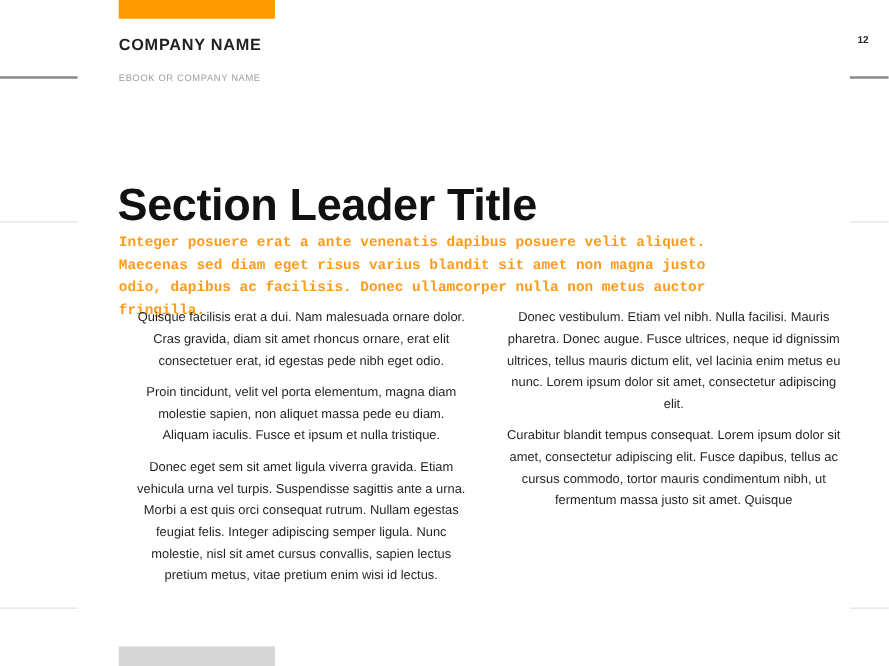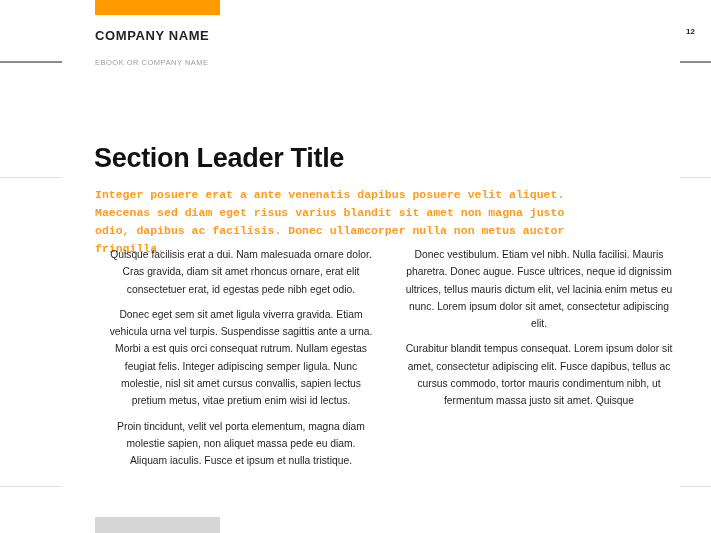--- a/index.html
+++ b/index.html
@@ -9,21 +9,21 @@
       font-family: "Liberation Sans", sans-serif;
       color: #231f20;
     }
     .top-bar { position: absolute; left: 95px; top: 0; width: 125px; height: 15px; background: #ff9a00; }
     .bottom-bar { position: absolute; left: 95px; top: 517px; width: 125px; height: 16px; background: #d6d6d6; }
     .company { position: absolute; left: 95px; top: 28px; font-size: 13px; font-weight: bold; letter-spacing: 0.6px; color: #231f20; }
     .page-num { position: absolute; left: 686px; top: 27px; font-size: 8px; font-weight: bold; color: #231f20; }
     .section-name { position: absolute; left: 95px; top: 58px; font-size: 7.5px; letter-spacing: 0.5px; color: #9d9d9d; }
     .rule-dark { position: absolute; height: 2px; background: #8a8a8a; }
     .rule-light { position: absolute; height: 1px; background: #e2e2e2; }
-    .title { position: absolute; left: 94px; top: 143px; font-size: 27px; font-weight: bold; color: #111111; letter-spacing: -0.3px; }
+    .title { position: absolute; left: 94px; top: 143px; font-size: 36px; font-weight: bold; color: #111111; letter-spacing: -0.3px; }
     .lead { position: absolute; left: 95px; top: 186px; width: 490px; font-size: 11.5px; line-height: 18px; font-weight: bold; color: #ff9a1a; font-family: Liberation Mono, monospace; }
     .col { position: absolute; top: 246px; width: 280px; font-size: 10.3px; line-height: 17.3px; color: #231f20; }
     .col p { margin: 0 0 8px 12px; text-align: center; }
     .col-left { left: 95px; }
     .col-right { left: 393px; }
   </style>
 </head>
 <body>
 
 <div class="top-bar"></div>
@@ -37,22 +37,22 @@
 <div class="rule-light" style="left:0;top:177px;width:62px;"></div>
 <div class="rule-light" style="left:680px;top:177px;width:31px;"></div>
 <div class="rule-light" style="left:0;top:486px;width:62px;"></div>
 <div class="rule-light" style="left:680px;top:486px;width:31px;"></div>
 
 <h1 class="title" style="margin:0;">Section Leader Title</h1>
 <div class="lead">Integer posuere erat a ante venenatis dapibus posuere velit aliquet. Maecenas sed diam eget risus varius blandit sit amet non magna justo odio, dapibus ac facilisis. Donec ullamcorper nulla non metus auctor fringilla.</div>
 
 <div class="col col-left">
   <p>Quisque facilisis erat a dui. Nam malesuada ornare dolor. Cras gravida, diam sit amet rhoncus ornare, erat elit consectetuer erat, id egestas pede nibh eget odio.</p>
+  <p>Proin tincidunt, velit vel porta elementum, magna diam molestie sapien, non aliquet massa pede eu diam. Aliquam iaculis. Fusce et ipsum et nulla tristique.</p>
   <p>Donec eget sem sit amet ligula viverra gravida. Etiam vehicula urna vel turpis. Suspendisse sagittis ante a urna. Morbi a est quis orci consequat rutrum. Nullam egestas feugiat felis. Integer adipiscing semper ligula. Nunc molestie, nisl sit amet cursus convallis, sapien lectus pretium metus, vitae pretium enim wisi id lectus.</p>
-  <p>Proin tincidunt, velit vel porta elementum, magna diam molestie sapien, non aliquet massa pede eu diam. Aliquam iaculis. Fusce et ipsum et nulla tristique.</p>
 </div>
 
 <div class="col col-right">
   <p>Donec vestibulum. Etiam vel nibh. Nulla facilisi. Mauris pharetra. Donec augue. Fusce ultrices, neque id dignissim ultrices, tellus mauris dictum elit, vel lacinia enim metus eu nunc. Lorem ipsum dolor sit amet, consectetur adipiscing elit.</p>
   <p>Curabitur blandit tempus consequat. Lorem ipsum dolor sit amet, consectetur adipiscing elit. Fusce dapibus, tellus ac cursus commodo, tortor mauris condimentum nibh, ut fermentum massa justo sit amet. Quisque</p>
 </div>
 
 <div class="bottom-bar"></div>
 
 </body></html>

